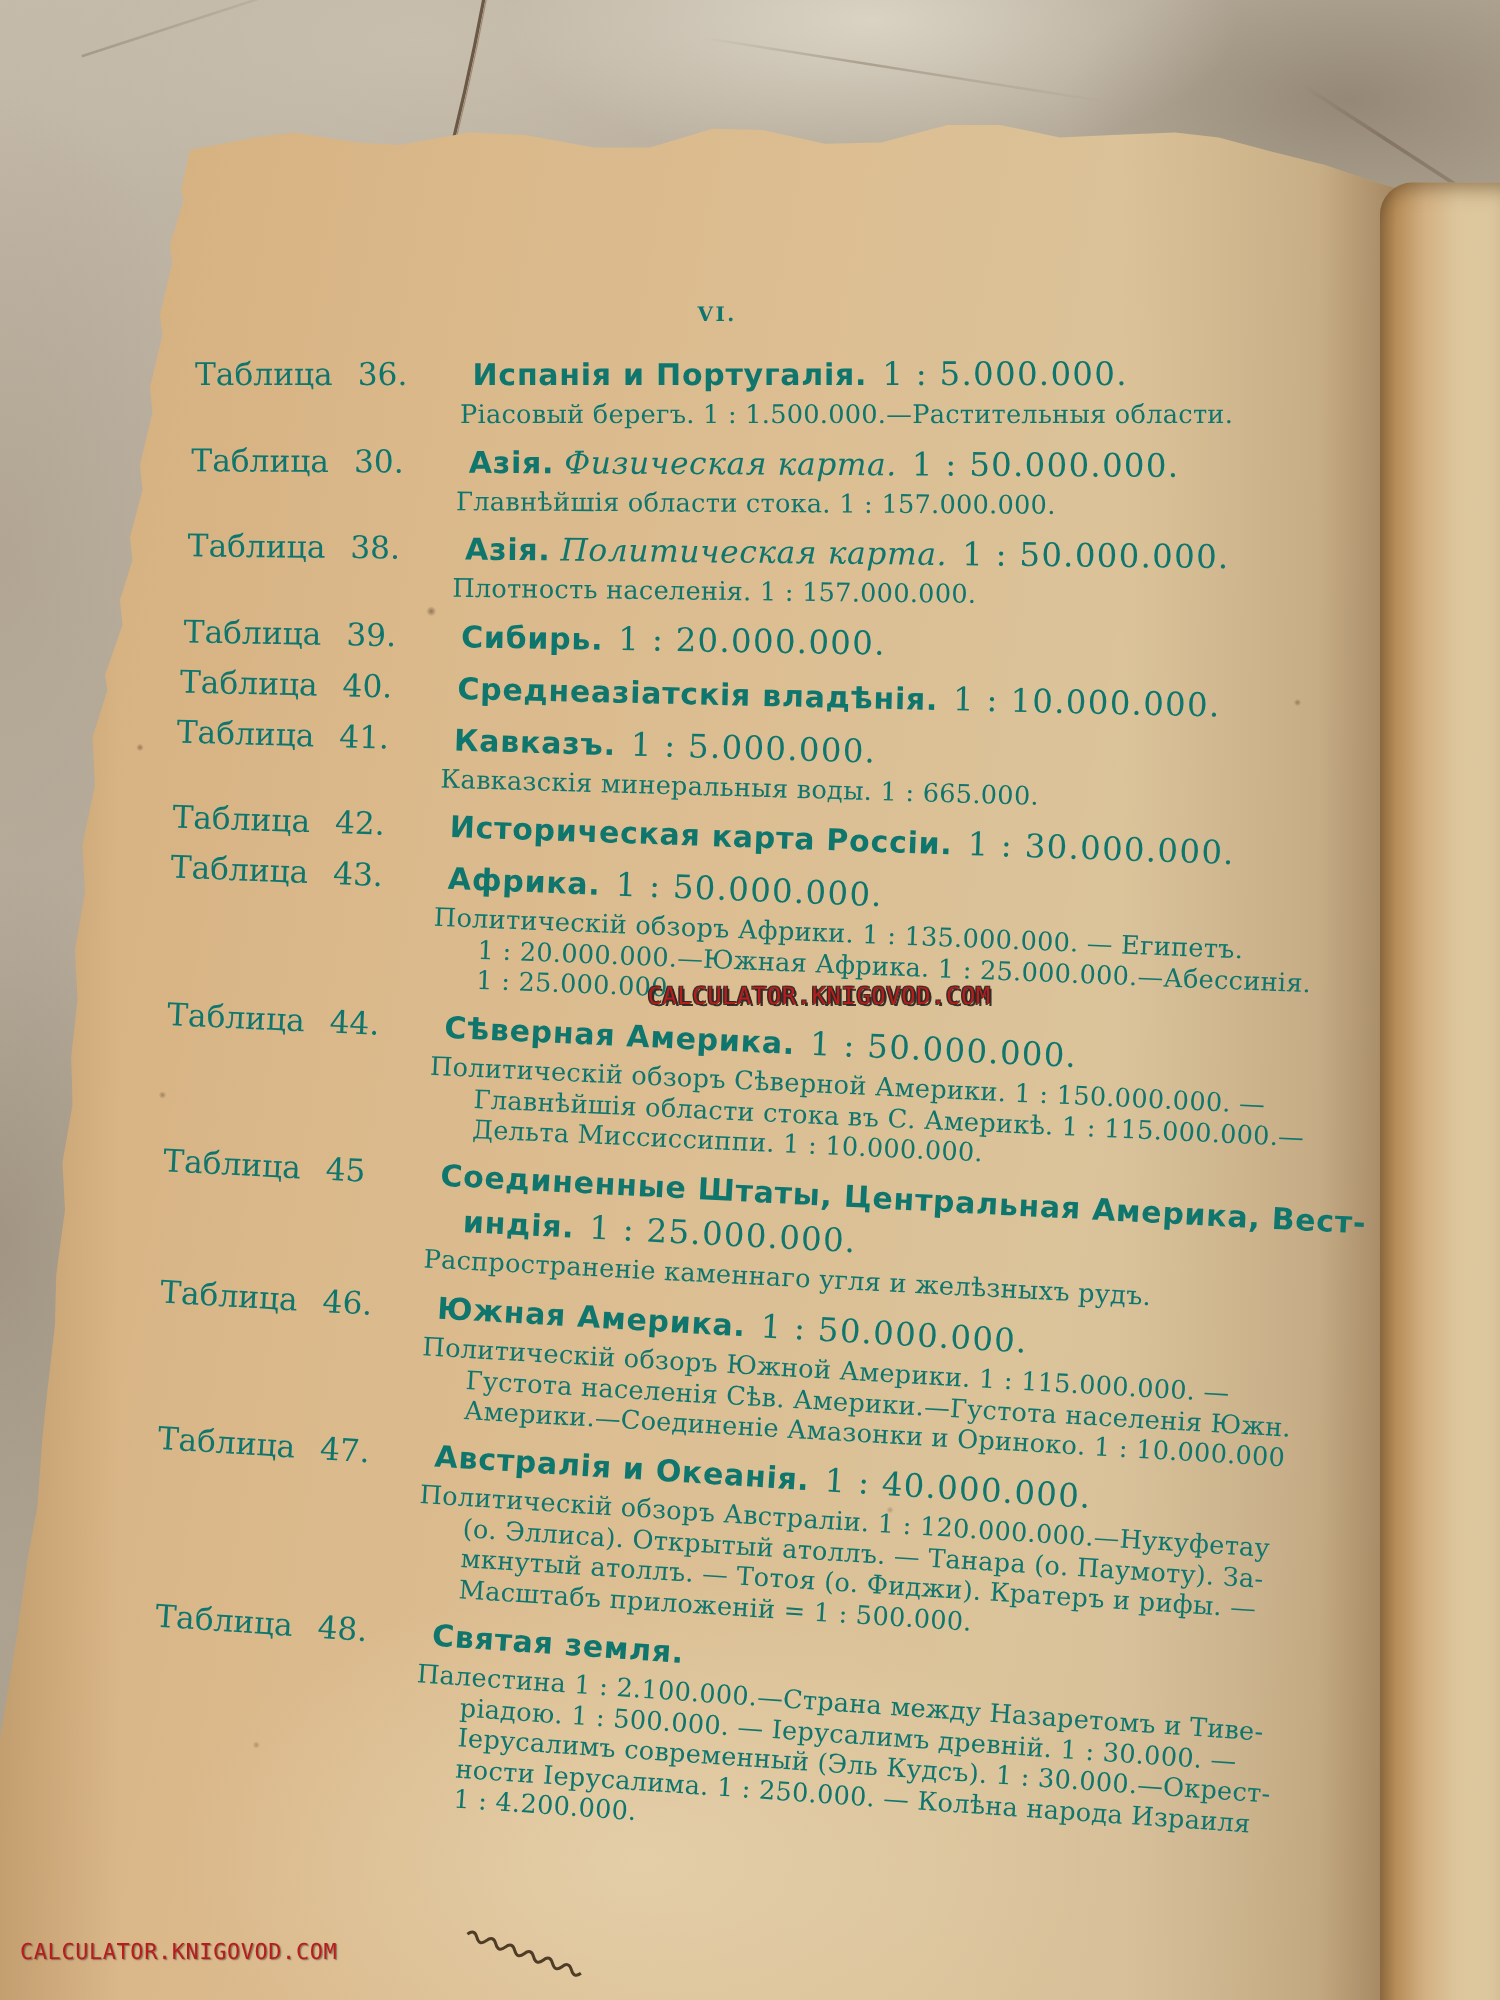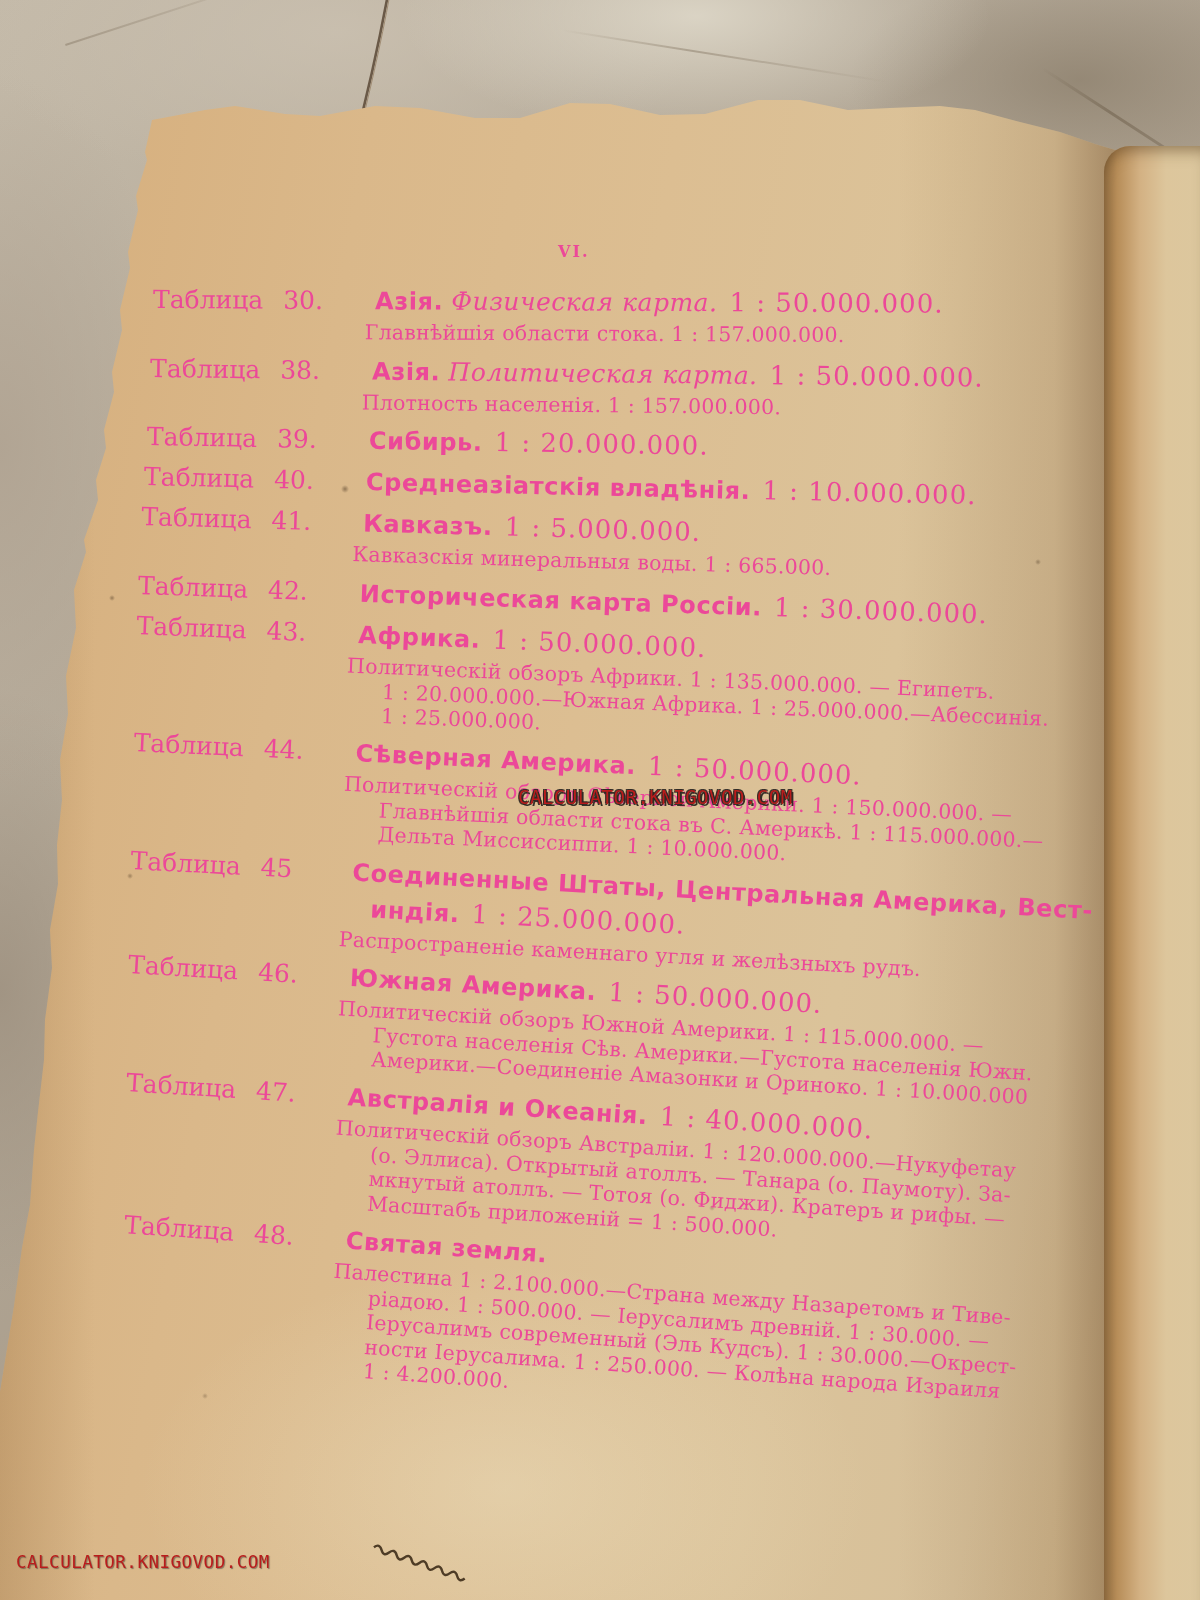--- a/index.html
+++ b/index.html
@@ -49,21 +49,21 @@
       linear-gradient(100deg, #cda26e 0%, #d7b180 10%, #dab88a 28%, #dcbe92 50%, #dbc39a 72%, #d6c09a 88%, #d0b88e 100%);
   }
   
   .page2{
     position:absolute;left:1104px;top:146px;width:96px;height:1454px;z-index:4;
     border-top-left-radius:26px;
     background:linear-gradient(to right, #8d6a3f 0px, #b78d58 13px, #d3b183 36px, #ddc69c 62px, #dcc79e 100%);
     box-shadow:inset 0 14px 16px -10px rgba(80,55,25,.55);
   }
 
-  .content{position:absolute;left:110px;top:238px;width:1010px;z-index:5;color:#ec4899}
+  .content{position:absolute;left:110px;top:238px;width:1010px;z-index:5;color:#0f766e}
   .pagenum{position:absolute;left:448px;top:4px;font:700 16px "DejaVu Serif",serif;letter-spacing:2px}
   #entries{padding-top:44px}
   .entry{display:flex;margin-bottom:4px;transform-origin:0 50%}
   .lab{width:222px;flex:none;font:400 25px "DejaVu Serif",serif;word-spacing:12px;line-height:36px}
   .ebody{flex:1;min-width:0}
   .main{font:700 24px "DejaVu Sans",sans-serif;letter-spacing:.6px;line-height:36px;white-space:nowrap}
   .main.second{margin-left:20px}
   .sc{font:400 26px "DejaVu Serif",serif;letter-spacing:1px;margin-left:12px}
   .it{font:italic 400 25px "DejaVu Serif",serif;letter-spacing:.5px;margin-left:8px}
   .sub{margin-top:1px;margin-bottom:3px}
@@ -92,20 +92,29 @@
   <path d="M134,-6 C116,92 86,208 54,298 C42,334 32,372 28,424" fill="none" stroke="#a08c73" stroke-width="1"></path>
 </svg>
 
 <div class="page"></div>
 
 <div class="page2"></div>
 
 <div class="content">
   <div class="pagenum">VI.</div>
   <div id="entries">
+      <div class="entry" style="margin-left: 46px; transform: rotate(0deg);">
+        <div class="lab">Таблица 36.</div>
+        <div class="ebody">
+          <div class="main"><span class="t">Испанія и Португалія.</span><span class="sc">1 : 5.000.000.</span></div>
+          <div class="sub">
+            <div class="sl first">Ріасовый берегъ. 1 : 1.500.000.—Растительныя области.</div>
+          </div>
+        </div>
+      </div>
       <div class="entry" style="margin-left: 43px; transform: rotate(0.33deg);">
         <div class="lab">Таблица 30.</div>
         <div class="ebody">
           <div class="main"><span class="t">Азія.</span><span class="it">Физическая карта.</span><span class="sc">1 : 50.000.000.</span></div>
           <div class="sub">
             <div class="sl first">Главнѣйшія области стока. 1 : 157.000.000.</div>
           </div>
         </div>
       </div>
       <div class="entry" style="margin-left: 40px; transform: rotate(0.66deg);">

